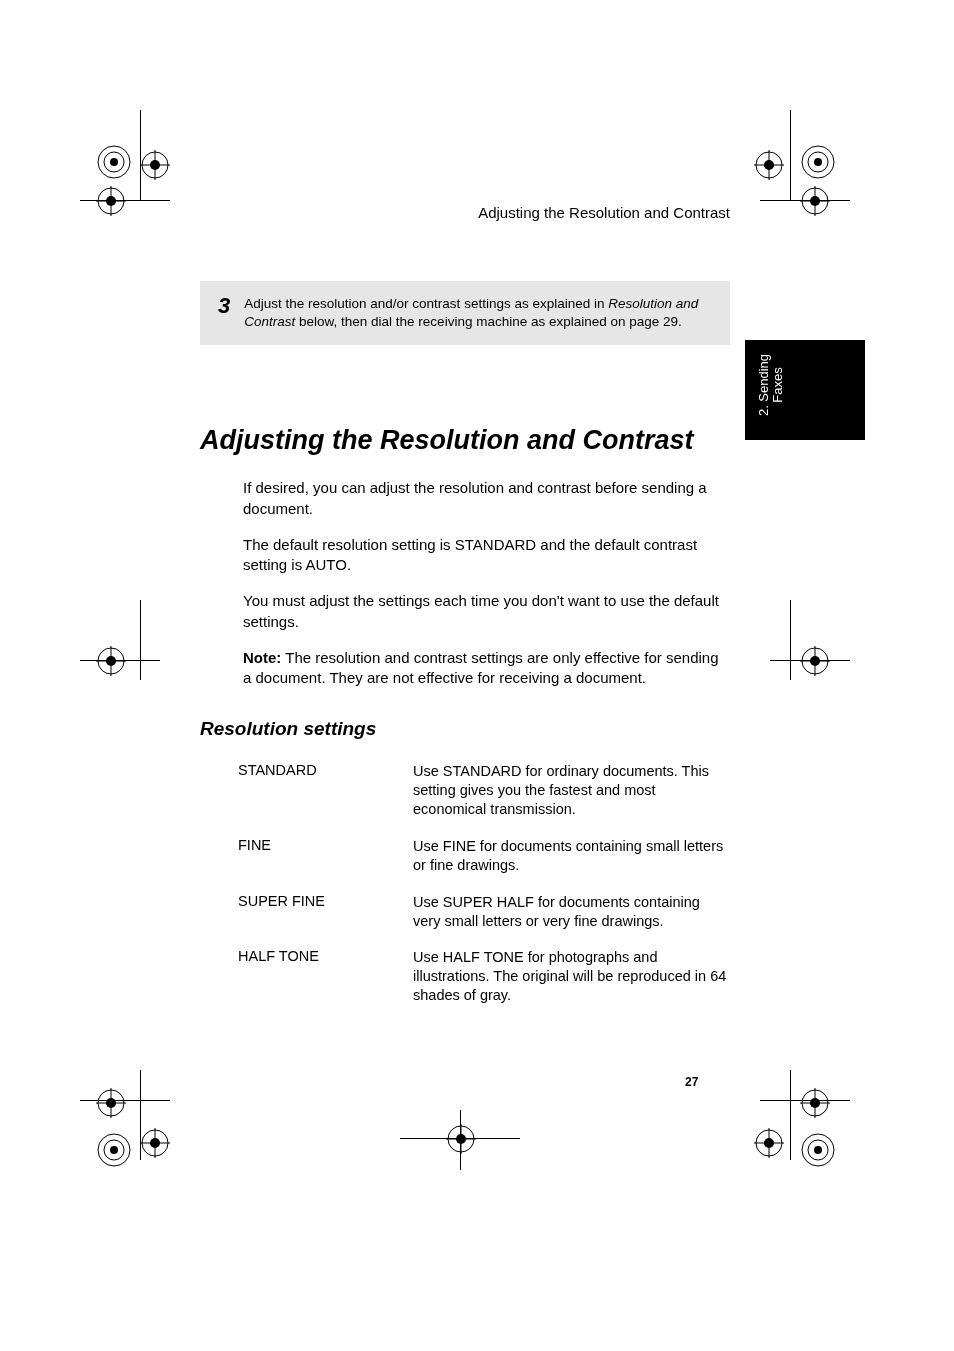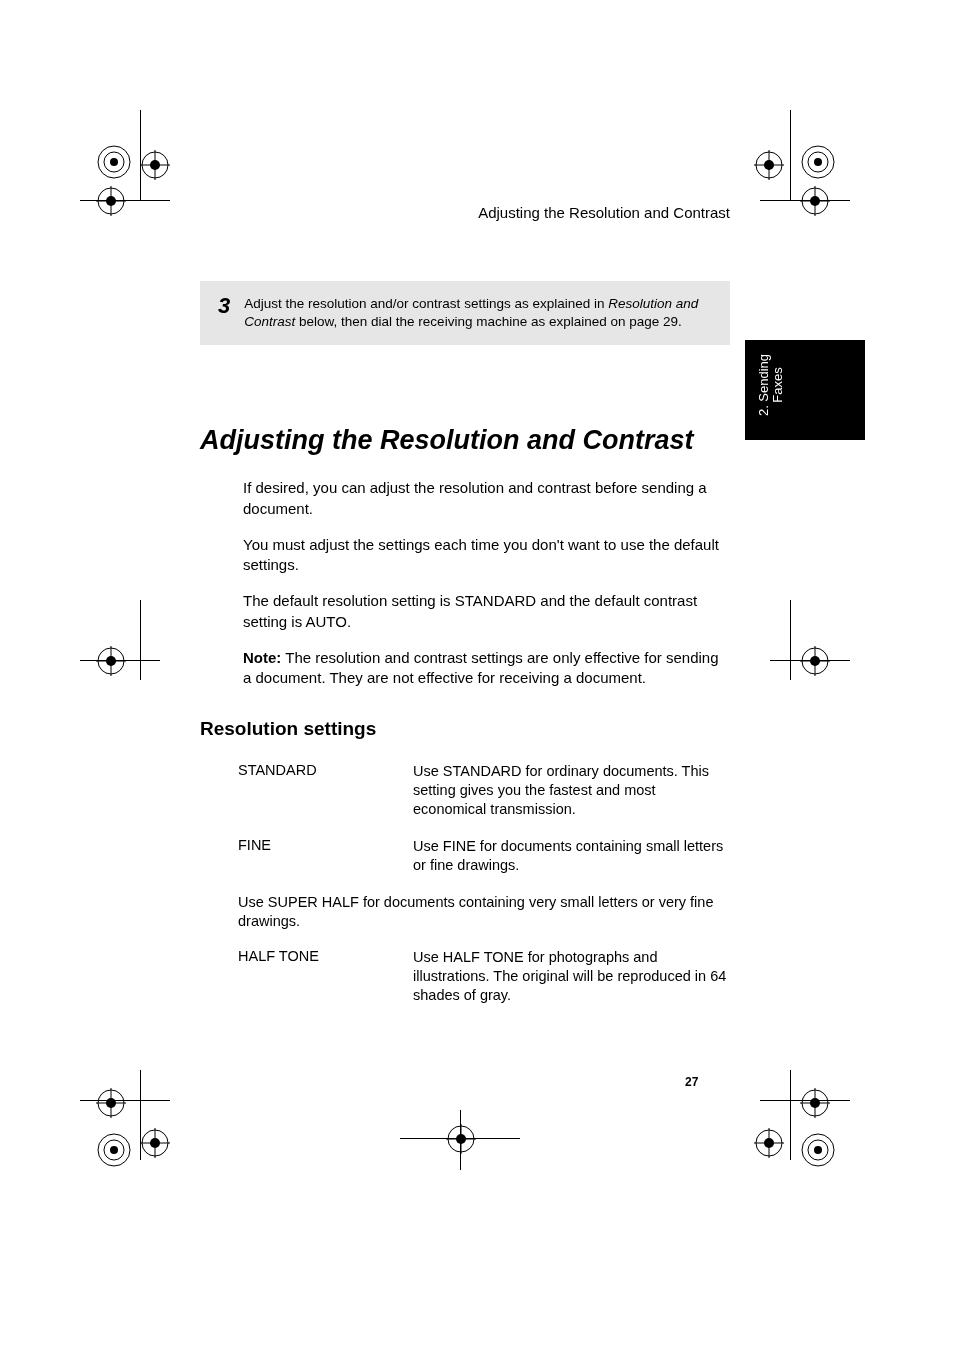--- a/index.html
+++ b/index.html
@@ -72,20 +72,21 @@
   }
   .intro {
     margin-left: 43px;
     font-size: 15px;
     line-height: 1.35;
   }
   .intro p { margin: 0 0 16px 0; }
   .indent-more { margin-left: 18px; }
   .note-label { font-weight: bold; }
   h2.sub-title {
+    font-style: italic;
     font-weight: bold;
     font-size: 19px;
     margin: 30px 0 22px 0;
   }
   .settings-table {
     margin-left: 38px;
     font-size: 14.5px;
   }
   .settings-row {
     display: flex;
@@ -238,39 +239,40 @@
     <div class="step-num">3</div>
     <div class="step-text">
       <span>Adjust the resolution and/or contrast settings as explained in </span><span class="ital">Resolution and Contrast</span><span> below, then dial the receiving machine as explained on page 29.</span>
     </div>
   </div>
 
   <h1 class="section-title">Adjusting the Resolution and Contrast</h1>
 
   <div class="intro">
     <p>If desired, you can adjust the resolution and contrast before sending a document.</p>
+    <p class="indent-more">The default resolution setting is STANDARD and the default contrast setting is AUTO.</p>
     <p class="indent-more">You must adjust the settings each time you don't want to use the default settings.</p>
-    <p class="indent-more">The default resolution setting is STANDARD and the default contrast setting is AUTO.</p>
     <p>
       <span class="note-label">Note:</span><span> The resolution and contrast settings are only effective for sending a document. They are not effective for receiving a document.</span>
     </p>
   </div>
 
   <h2 class="sub-title">Resolution settings</h2>
 
   <div class="settings-table">
     <div class="settings-row">
       <div class="settings-name">STANDARD</div>
       <div class="settings-desc">Use STANDARD for ordinary documents. This setting gives you the fastest and most economical transmission.</div>
     </div>
     <div class="settings-row">
       <div class="settings-name">FINE</div>
       <div class="settings-desc">Use FINE for documents containing small letters or fine drawings.</div>
     </div>
     <div class="settings-row">
+      <div class="settings-name">SUPER FINE</div>
       <div class="settings-desc">Use SUPER HALF for documents containing very small letters or very fine drawings.</div>
     </div>
     <div class="settings-row">
       <div class="settings-name">HALF TONE</div>
       <div class="settings-desc">Use HALF TONE for photographs and illustrations. The original will be reproduced in 64 shades of gray.</div>
     </div>
   </div>
 
 </div>
 

